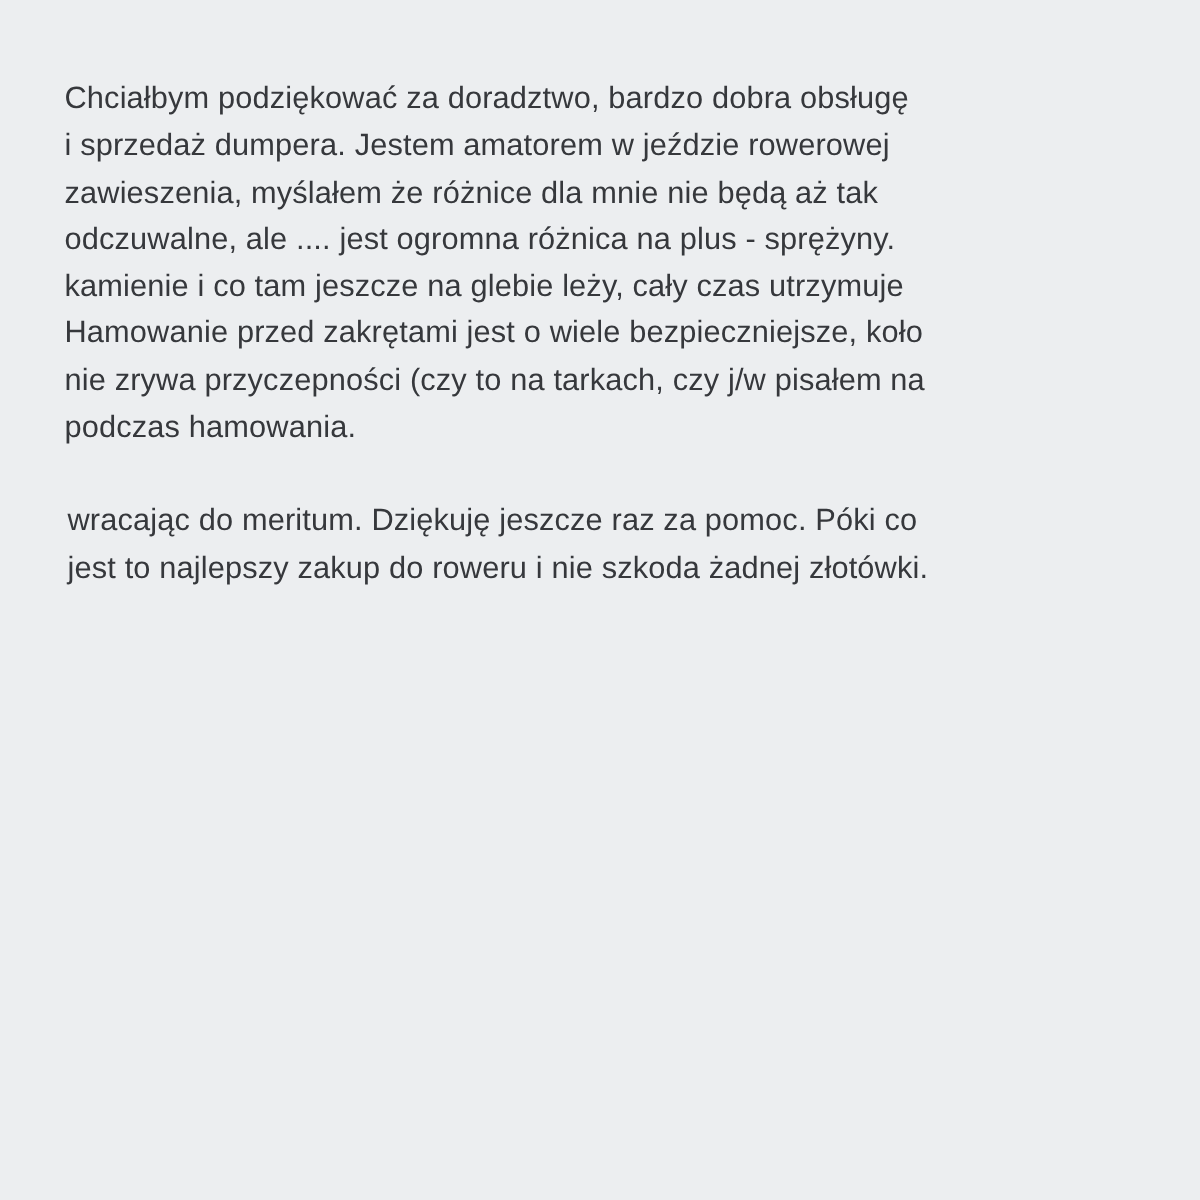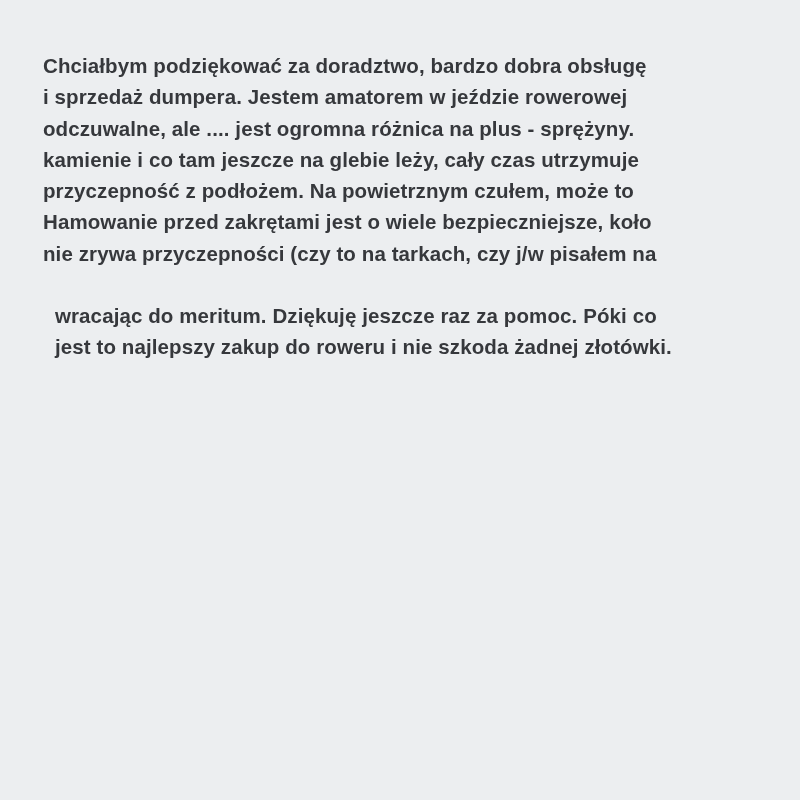--- a/index.html
+++ b/index.html
@@ -14,48 +14,47 @@
       position: relative;
     }
     .review {
       position: absolute;
       left: 43px;
       top: 50px;
       width: 740px;
       font-family: "Liberation Sans", sans-serif;
       font-size: 20.5px;
       color: #36383c;
-      font-weight: bold;
     }
     .para {
       margin: 0;
     }
     .line {
       display: block;
       height: 31.3px;
       line-height: 31.3px;
       white-space: nowrap;
       letter-spacing: 0.1px;
     }
     .para-2 {
       margin-top: 31px;
       padding-left: 2px;
-      margin-left: 10px;
     }
   </style>
 </head>
 <body>
 
 <div class="review">
   <p class="para para-1">
     <span class="line">Chciałbym podziękować za doradztwo, bardzo dobra obsługę</span>
     <span class="line">i sprzedaż dumpera. Jestem amatorem w jeździe rowerowej</span>
+    <span class="line">zawieszenia, myślałem że różnice dla mnie nie będą aż tak</span>
     <span class="line">odczuwalne, ale .... jest ogromna różnica na plus - sprężyny.</span>
     <span class="line">kamienie i co tam jeszcze na glebie leży, cały czas utrzymuje</span>
-    <span class="line">przyczepność z podłożem. Na powietrznym czułem, może to</span>
     <span class="line">Hamowanie przed zakrętami jest o wiele bezpieczniejsze, koło</span>
     <span class="line">nie zrywa przyczepności (czy to na tarkach, czy j/w pisałem na</span>
+    <span class="line">podczas hamowania.</span>
   </p>
   <p class="para para-2">
     <span class="line">wracając do meritum. Dziękuję jeszcze raz za pomoc. Póki co</span>
     <span class="line">jest to najlepszy zakup do roweru i nie szkoda żadnej złotówki.</span>
   </p>
 </div>
 
 </body></html>

